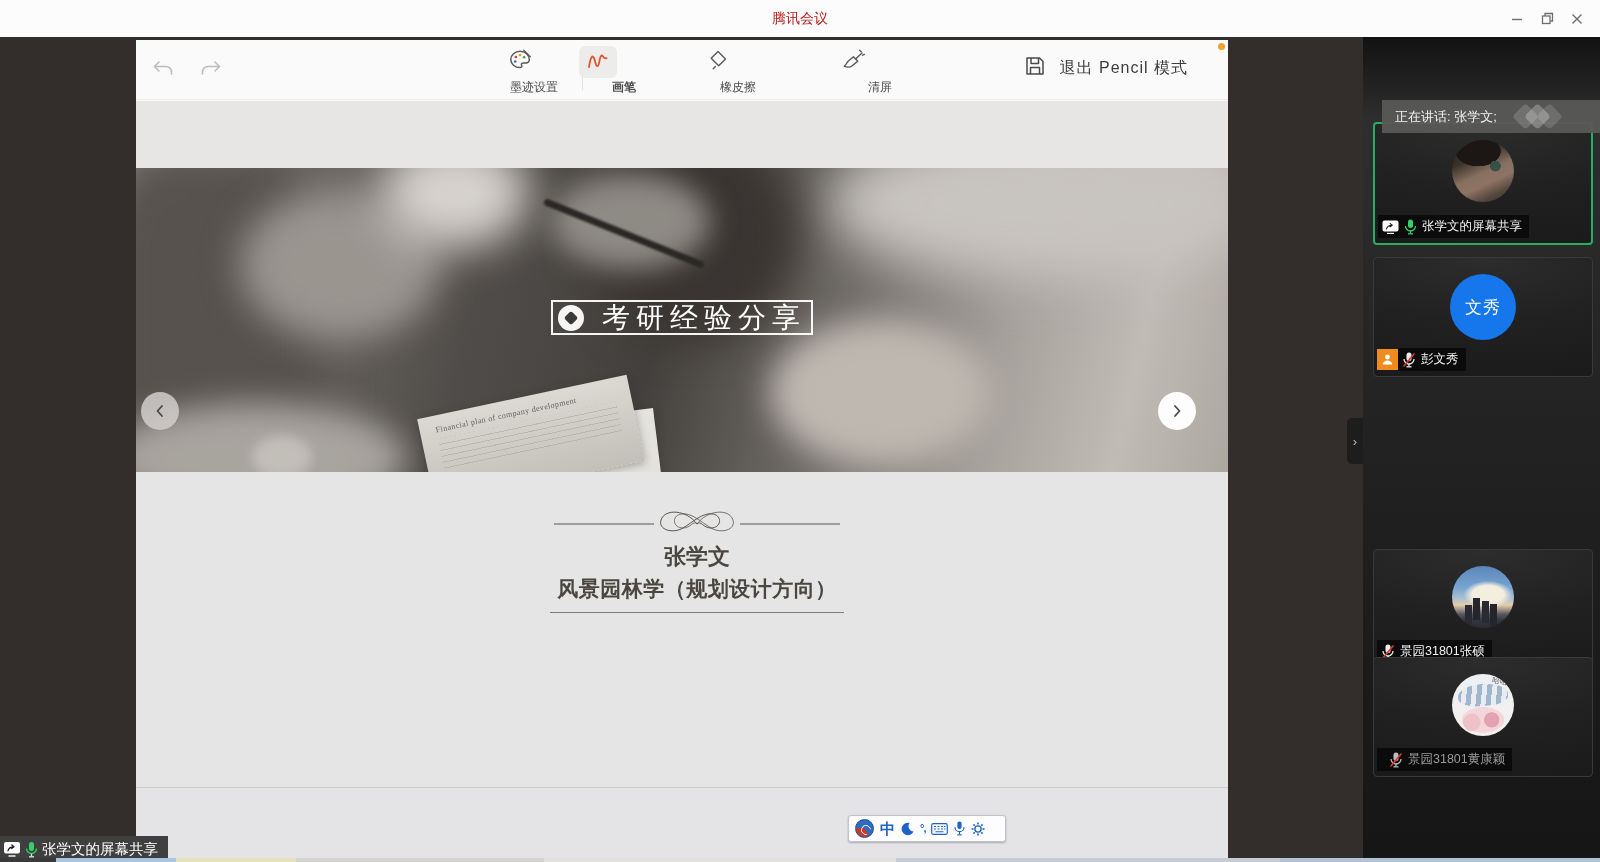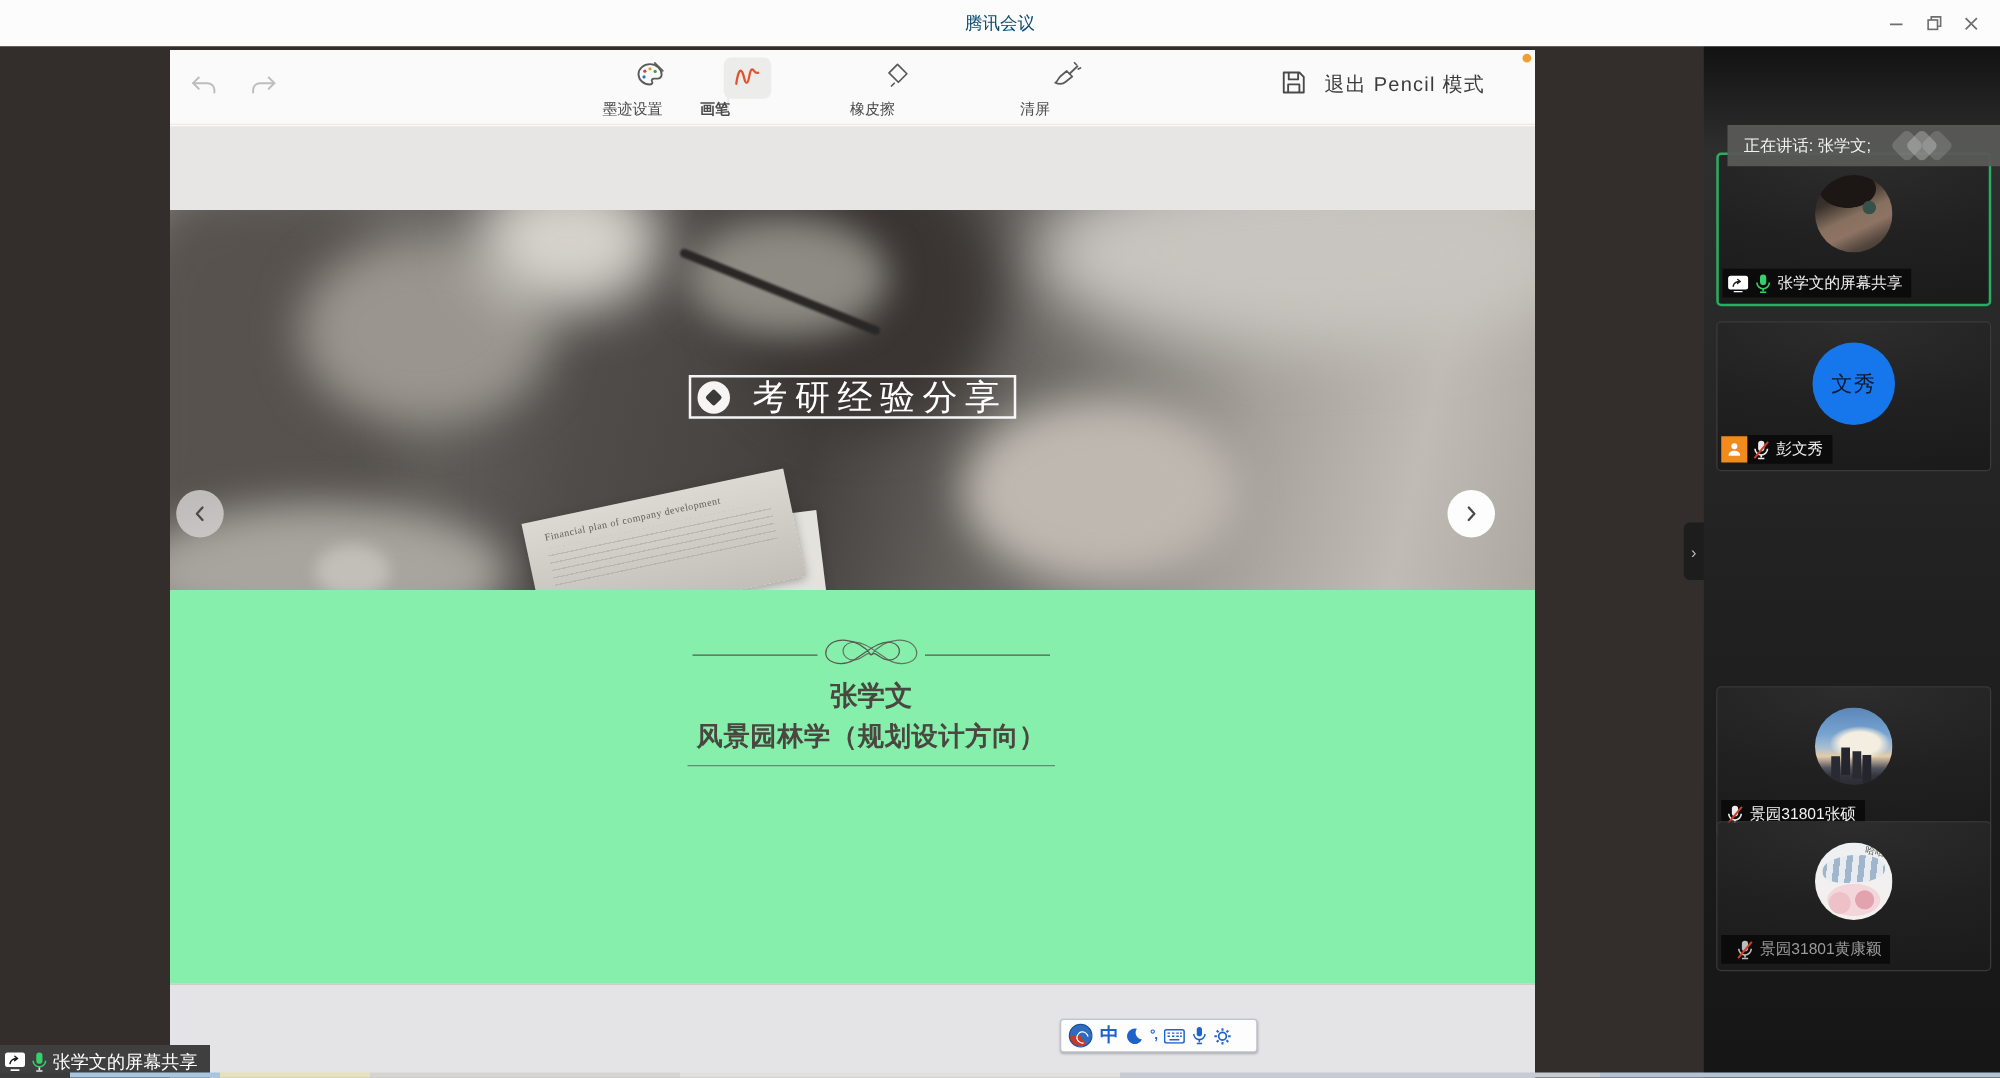--- a/index.html
+++ b/index.html
@@ -2,37 +2,37 @@
 <html><head>
 <meta charset="utf-8">
 <style>
   * { margin:0; padding:0; box-sizing:border-box; }
   html,body { width:1600px; height:862px; overflow:hidden; background:#322e2b;
               font-family:"Liberation Sans","DejaVu Sans",sans-serif; }
 
   
   .titlebar { position:absolute; left:0; top:0; width:1600px; height:37px; background:#fcfcfc; z-index:60; }
   .titlebar .wtitle { position:absolute; left:0; right:0; top:0; height:37px; line-height:37px;
-                      text-align:center; font-size:14px; color:#0c4a6e; }
+                      text-align:center; font-size:14px; color:#b91c1c; }
   .winbtns { position:absolute; right:8px; top:0; height:37px; display:flex; align-items:center; }
   .winbtn { width:30px; height:30px; display:flex; align-items:center; justify-content:center; cursor:default; }
   .winbtn svg { stroke:#6e6e6e; }
 
   
   .app { position:absolute; left:0; top:37px; width:1600px; height:825px; background:#332e2b; }
 
   
   .presentation { position:absolute; left:136px; top:3px; width:1092px; height:822px; background:#fbfafa; }
   .notif-dot { position:absolute; right:3px; top:3px; width:7px; height:7px; border-radius:50%; background:#f0a030; z-index:9; }
 
   .ptoolbar { position:relative; height:60px; background:#fbfafa; border-bottom:1px solid #eceae8; }
   .histbtn { position:absolute; top:15px; width:30px; height:30px; display:flex; align-items:center; justify-content:center; }
   .histbtn svg { stroke:#bdbdbd; fill:none; stroke-width:1.6; stroke-linecap:round; stroke-linejoin:round; }
   .undo { left:12px; } .redo { left:60px; }
-  .tool { position:absolute; top:6px; width:76px; text-align:left; }
+  .tool { position:absolute; top:6px; width:76px; text-align:right; }
   .tool .ticon { height:32px; display:flex; align-items:center; justify-content:center; }
   .tool .ticon svg { stroke:#5a5a5a; fill:none; stroke-width:1.4; stroke-linecap:round; stroke-linejoin:round; }
   .tool .tlabel { font-size:12px; color:#4c4c4c; margin-top:1px; }
   .tool.active .ticon .iconwrap { background:#ececea; border-radius:6px; padding:3px 7px; }
   .tool-ink { left:346px; } .tool-pen { left:424px;font-weight:bold; } .tool-eraser { left:544px; } .tool-clear { left:680px; }
   .tb-divider { position:absolute; left:446px; top:12px; width:1px; height:38px; background:#e4e2e0; }
   .exit-pencil { position:absolute; right:40px; top:14px; display:flex; align-items:center; gap:13px; }
   .exit-pencil svg { stroke:#4a4a4a; fill:none; stroke-width:1.5; stroke-linejoin:round; }
   .exit-pencil .elabel { font-size:16px; color:#3c3c3c; letter-spacing:1px; }
 
@@ -65,21 +65,21 @@
   .coin { width:26px; height:26px; border-radius:50%; background:#f6f5f3; position:relative; flex:0 0 auto; }
   .coin::after { content:""; position:absolute; left:8px; top:8px; width:10px; height:10px; background:#3a3a38;
                  transform:rotate(45deg); border-radius:2px; }
   .slide-banner .btext { font-size:28px; color:#ffffff; letter-spacing:6px; white-space:nowrap; }
   .car-arrow { position:absolute; top:224px; width:38px; height:38px; border-radius:50%;
                display:flex; align-items:center; justify-content:center; font-size:18px; color:#4a4a4a; }
   .car-left { left:5px; background:rgba(208,206,204,.85); }
   .car-right { left:1022px; background:#fdfdfd; }
   .car-arrow svg { stroke:#4a4a4a; fill:none; stroke-width:1.8; stroke-linecap:round; stroke-linejoin:round; }
 
-  .sec-beige { position:relative; height:315px; background:#86efac;font-family:Liberation Mono, monospace; }
+  .sec-beige { position:relative; height:315px; background:#e5e5e5;font-family:Liberation Mono, monospace; }
   .presenter-block { position:absolute; left:414px; top:28px; width:294px; text-align:center; }
   .flourish { display:block; margin:0 auto; }
   .pname { font-size:22px; font-weight:bold; color:#4a4640; margin-top:2px; }
   .pmajor { font-size:21px; font-weight:bold; color:#4a4640; margin-top:3px; letter-spacing:.5px; white-space:nowrap; }
   .pbline { border:none; border-top:1px solid #807c76; margin-top:9px; }
   .sec-bottom { height:75px; background:#e4e3e6; border-top:1px solid #cfcdcb; }
 
   
   .sidebar { position:absolute; left:1363px; top:0; width:237px; height:825px;
              background:linear-gradient(180deg,#121212 0%,#2e2e2e 10%,#232323 45%,#1a1a1a 80%,#161616 100%); }
@@ -98,21 +98,21 @@
   .vtile { position:absolute; left:10px; width:220px; height:120px; border-radius:4px; border:1px solid #3a3a3a;
            background:radial-gradient(ellipse 140% 100% at 50% 0%,#2d2d2d 0%,#212121 55%,#1b1b1b 100%); }
   .vtile.active { border:2px solid #27ae60; height:123px; }
   .t1{top:85px;} .t2{top:220px;} .t3{top:351px;} .t4{top:512px;} .t5{top:620px;}
   .avatar { position:absolute; left:50%; top:16px; transform:translateX(-50%); width:62px; height:62px;
             border-radius:50%; overflow:hidden; }
   .av-man { background:radial-gradient(circle at 70% 42%,#34514a 0 9%,transparent 10%),
             radial-gradient(ellipse 60% 40% at 42% 18%,#1c1714 0 60%,transparent 62%),
             linear-gradient(155deg,#2a2420 0%,#38302a 30%,#87705f 52%,#8f7364 66%,#55483e 82%,#332c26 100%); }
   .av-init { background:#1677ec; display:flex; align-items:center; justify-content:center; }
-  .av-init span { color:#0f172a; font-size:17px; letter-spacing:1px; }
+  .av-init span { color:#ffffff; font-size:17px; letter-spacing:1px; }
   .vtile .av-init { width:66px; height:66px; }
   .av-astro { background:radial-gradient(circle at 50% 26%,#141416 0 15%,transparent 16%),
               radial-gradient(ellipse 52% 46% at 50% 62%,#dededb 0 58%,transparent 60%),
               repeating-linear-gradient(48deg,transparent 0 7px,rgba(170,170,174,.5) 7px 8px),
               linear-gradient(180deg,#8e8e90,#636365); }
   .av-sky { background:radial-gradient(ellipse 46% 26% at 58% 46%,#f4eee0 0 55%,rgba(244,238,224,.45) 72%,transparent 85%),
             linear-gradient(180deg,#5b87b8 0%,#76a3d0 34%,#a9bfd2 52%,#e3cda8 63%,#a49588 70%,#55555e 78%,#34343c 88%,#2c2c34 100%); }
   .av-sky::after { content:""; position:absolute; left:21px; bottom:8px; width:7px; height:22px; background:#25252d;
                    box-shadow:9px 3px 0 #2a2a32, 17px 6px 0 #25252d, -8px 7px 0 #2a2a32; }
   .av-pig { background:radial-gradient(circle at 64% 74%,#e2a2ae 0 12%,transparent 13%),

